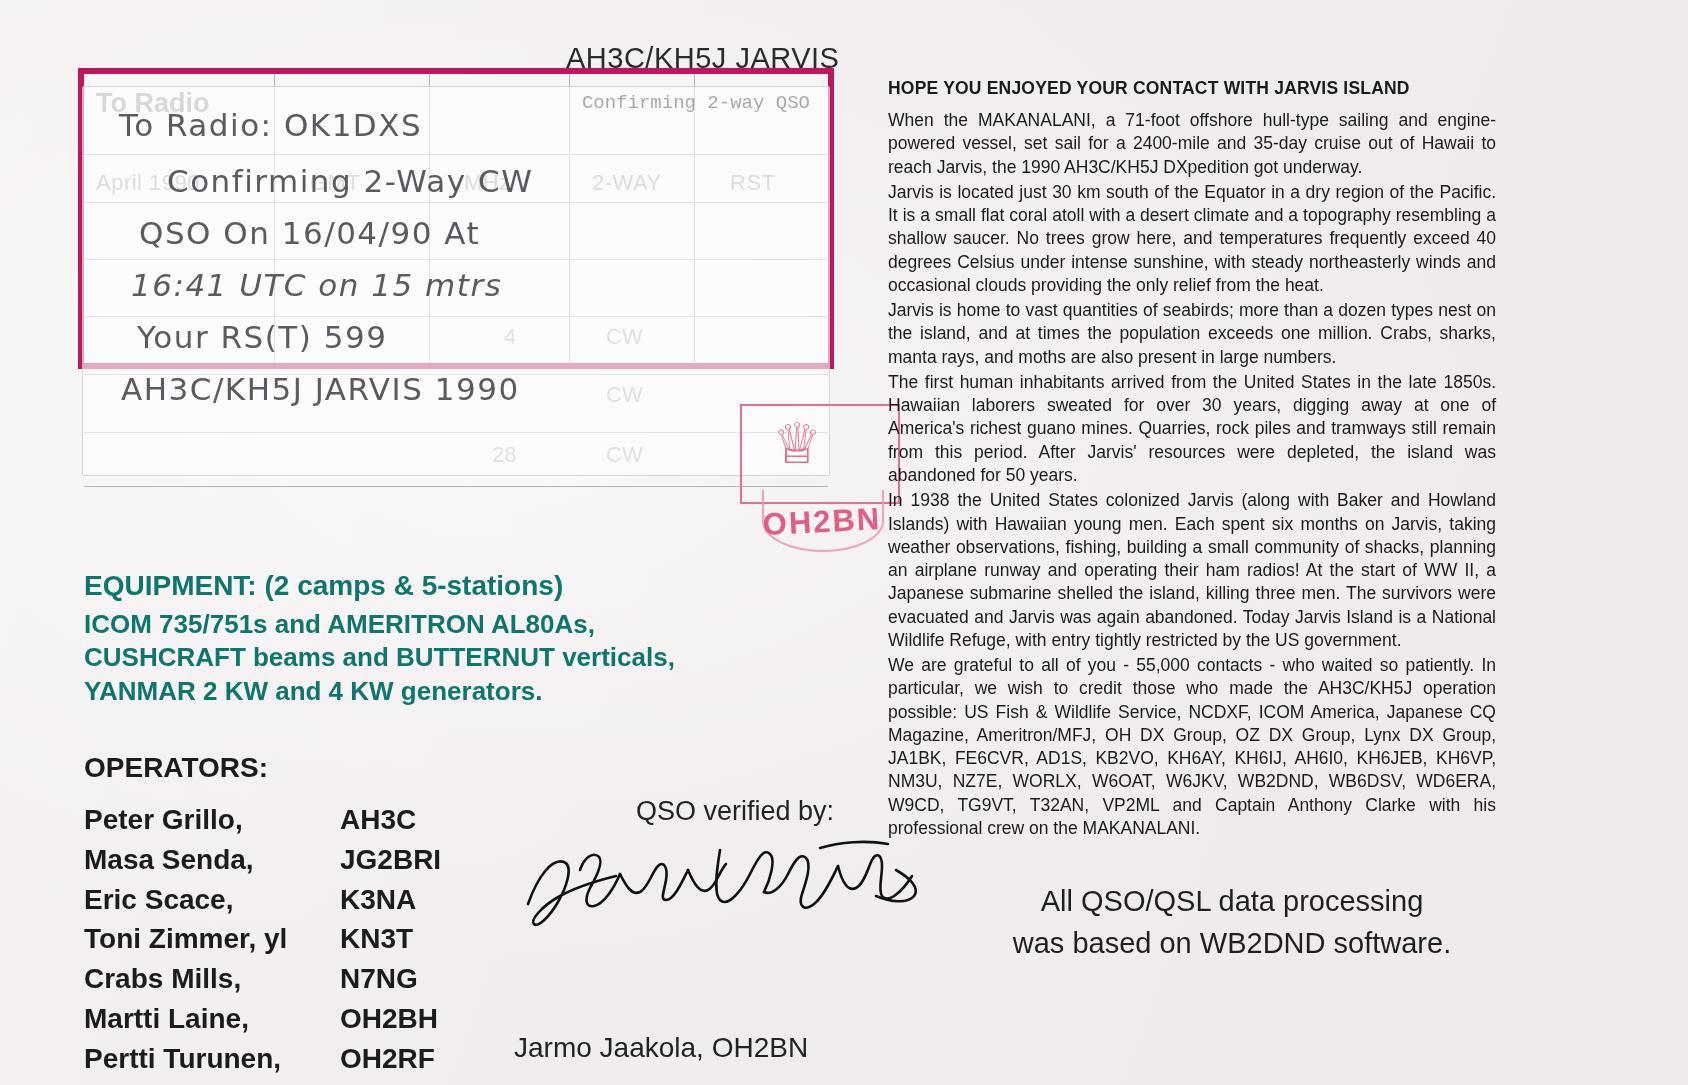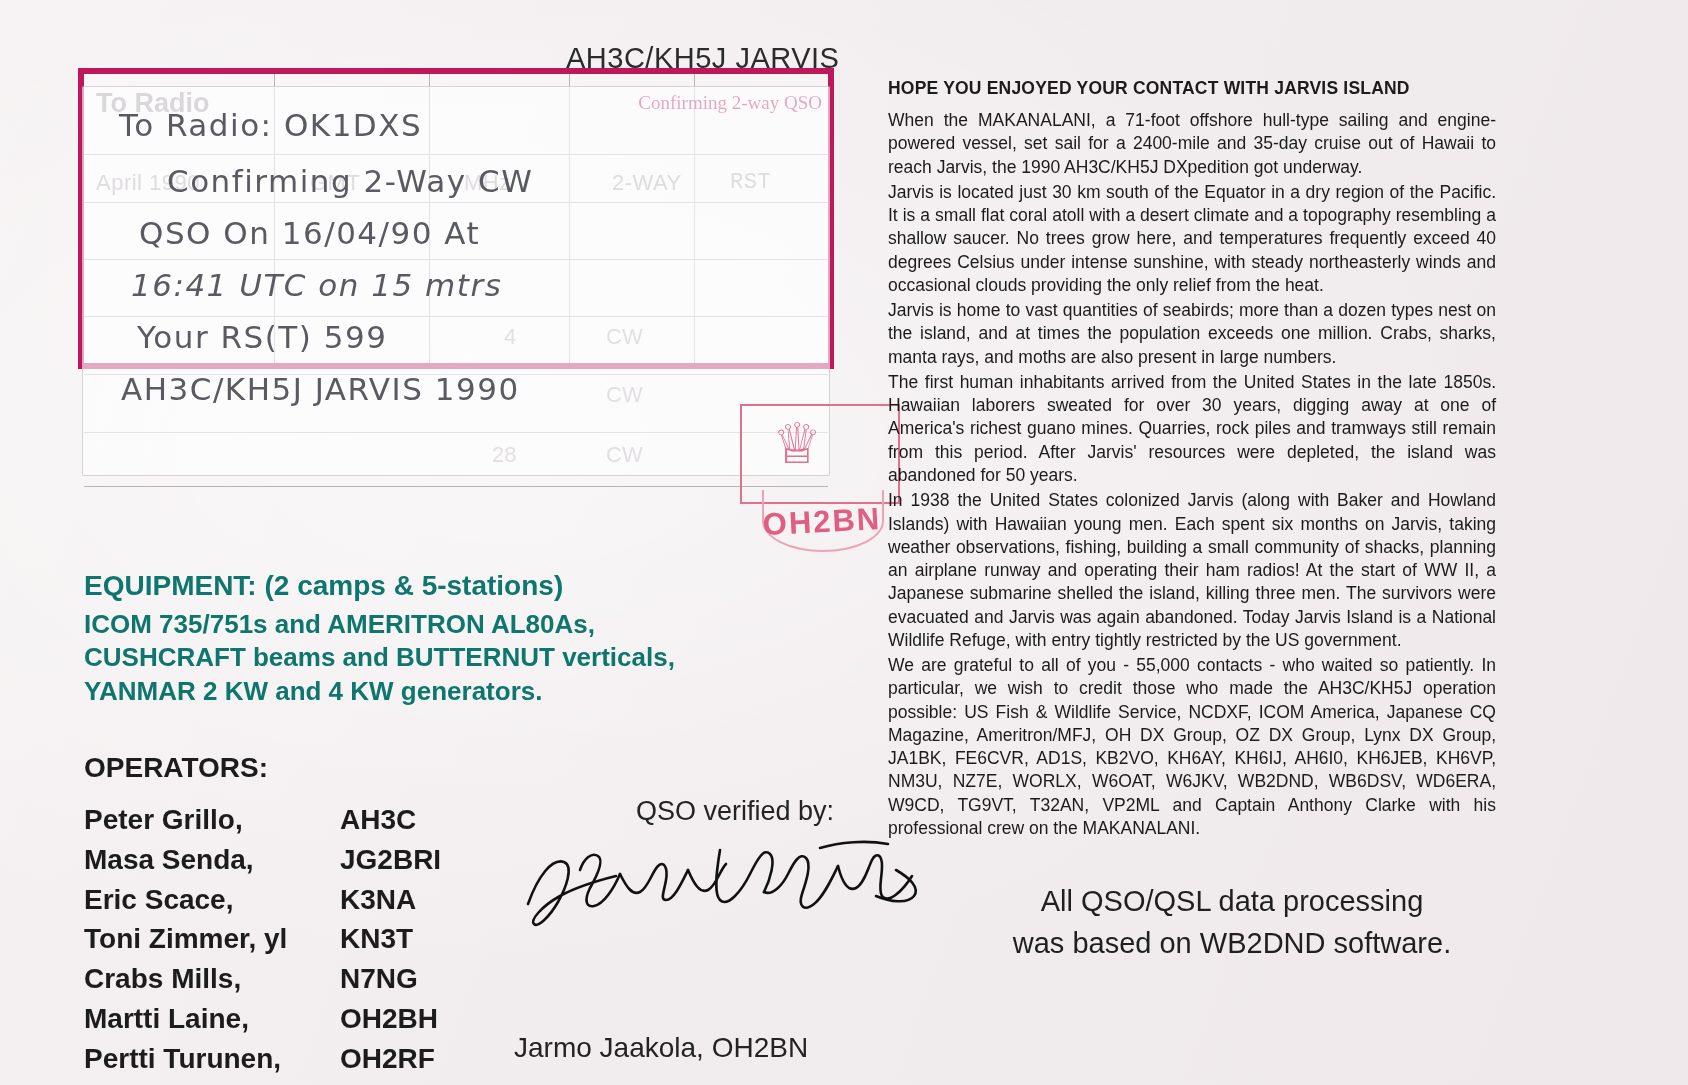--- a/index.html
+++ b/index.html
@@ -87,25 +87,25 @@
     position: absolute;
     left: 12px;
     top: 14px;
     color: #9d96a1;
     font-size: 27px;
     font-weight: bold;
     font-family: "Liberation Sans", sans-serif;
   }
   .faint-conf {
     position: absolute;
-    right: 6px;
+    right: 18px;
     top: 18px;
-    color: #be185d;
+    color: #0f172a;
     font-size: 19px;
-    font-family: Liberation Serif, serif;
+    font-family: Liberation Mono, monospace;
   }
 
   
   .overlay-label {
     position: absolute;
     left: 82px;
     top: 86px;
     width: 748px;
     height: 390px;
     background: rgba(255,255,255,0.62);
@@ -291,22 +291,22 @@
       <div class="hline" style="top:358px;"></div>
       <div class="hline" style="top:412px;"></div>
     </div>
 
     <div class="faint-title">To Radio</div>
     <div class="faint-conf">Confirming 2-way QSO</div>
 
     <div class="faint-head" style="left:12px; top:96px;">April 1990</div>
     <div class="faint-head" style="left:226px; top:96px;">GMT</div>
     <div class="faint-head" style="left:380px; top:96px;">MHz</div>
-    <div class="faint-head" style="left:508px; top:96px;margin-left:20px;">2-WAY</div>
-    <div class="faint-head" style="left:646px; top:96px;font-family:Liberation Mono, monospace;">RST</div>
+    <div class="faint-head" style="left:508px; top:96px;">2-WAY</div>
+    <div class="faint-head" style="left:646px; top:96px;">RST</div>
 
     <div class="faint-cell" style="left:420px; top:250px;">4</div>
     <div class="faint-cell" style="left:522px; top:250px;">CW</div>
     <div class="faint-cell" style="left:522px; top:308px;">CW</div>
     <div class="faint-cell" style="left:408px; top:368px;">28</div>
     <div class="faint-cell" style="left:522px; top:368px;">CW</div>
   </div>
 
   <div class="overlay-label">
     <div class="hand" style="left:36px; top:20px;">To Radio:   OK1DXS</div>

